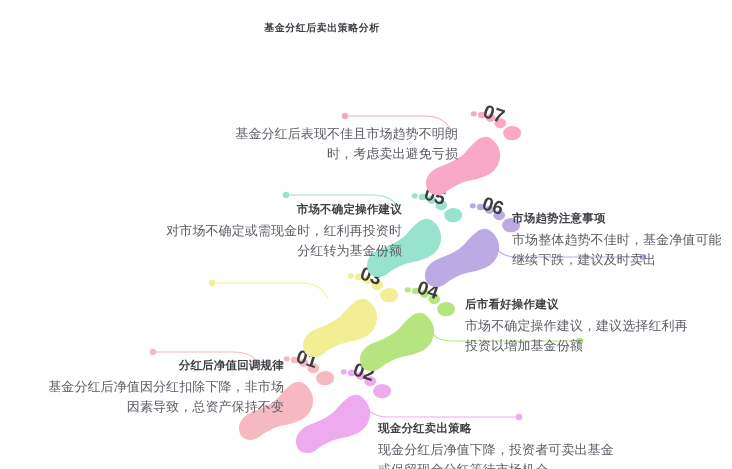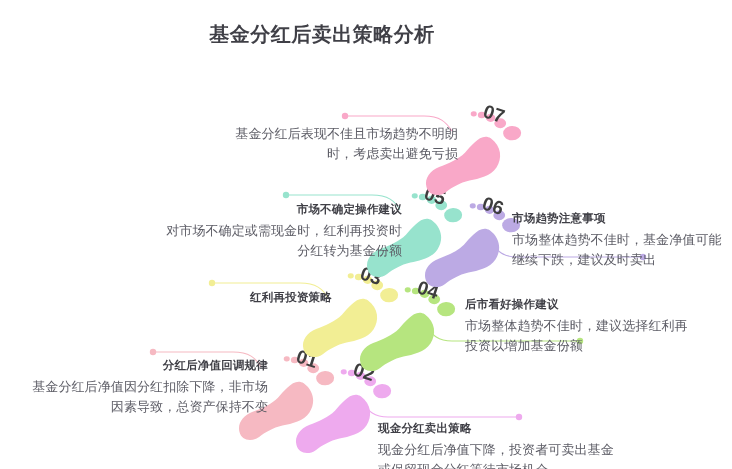--- a/index.html
+++ b/index.html
@@ -19,21 +19,21 @@
     width: 732px;
     height: 469px;
     background: #ffffff;
   }
   #page-title {
     position: absolute;
     top: 21px;
     left: 0;
     width: 644px;
     text-align: center;
-    font-size: 20px;
+    font-size: 10px;
     font-weight: bold;
     color: #3f3f46;
     letter-spacing: 0.5px;
   }
   
   #art-layer {
     position: absolute;
     top: 0;
     left: 0;
     width: 732px;
@@ -58,21 +58,21 @@
     line-height: 1.55;
     letter-spacing: 0.1px;
   }
   .block.right-align {
     text-align: right;
   }
   .block.left-align {
     text-align: left;
   }
   
-  #block-01 { left: 20px;  top: 358px; width: 248px; }
+  #block-01 { left: 36px;  top: 358px; width: 248px; }
   #block-02 { left: 378px; top: 381px; width: 240px; margin-top: 40px; }
   #block-03 { left: 90px;  top: 290px; width: 242px; }
   #block-04 { left: 444px; top: 297px; width: 235px; margin-left: 21px; }
   #block-05 { left: 162px; top: 202px; width: 240px; }
   #block-06 { left: 512px; top: 211px; width: 222px; }
   #block-07 { left: 218px; top: 124px; width: 240px; }
 </style>
 </head>
 <body>
 
@@ -200,25 +200,24 @@
     <div class="body">市场整体趋势不佳时，基金净值可能继续下跌，建议及时卖出</div>
   </div>
 
   <div class="block right-align" id="block-05">
     <div class="heading">市场不确定操作建议</div>
     <div class="body">对市场不确定或需现金时，红利再投资时分红转为基金份额</div>
   </div>
 
   <div class="block left-align" id="block-04">
     <div class="heading">后市看好操作建议</div>
-    <div class="body">市场整体趋势不佳时，建议选择红利再投资以增加基金份额</div>
+    <div class="body">市场不确定操作建议，建议选择红利再投资以增加基金份额</div>
   </div>
 
   <div class="block right-align" id="block-03">
-    <div class="heading">红利再投资策略</div>
   </div>
 
   <div class="block left-align" id="block-02">
     <div class="heading">现金分红卖出策略</div>
     <div class="body">现金分红后净值下降，投资者可卖出基金或保留现金分红等待市场机会</div>
   </div>
 
   <div class="block right-align" id="block-01">
     <div class="heading">分红后净值回调规律</div>
     <div class="body">基金分红后净值因分红扣除下降，非市场因素导致，总资产保持不变</div>

